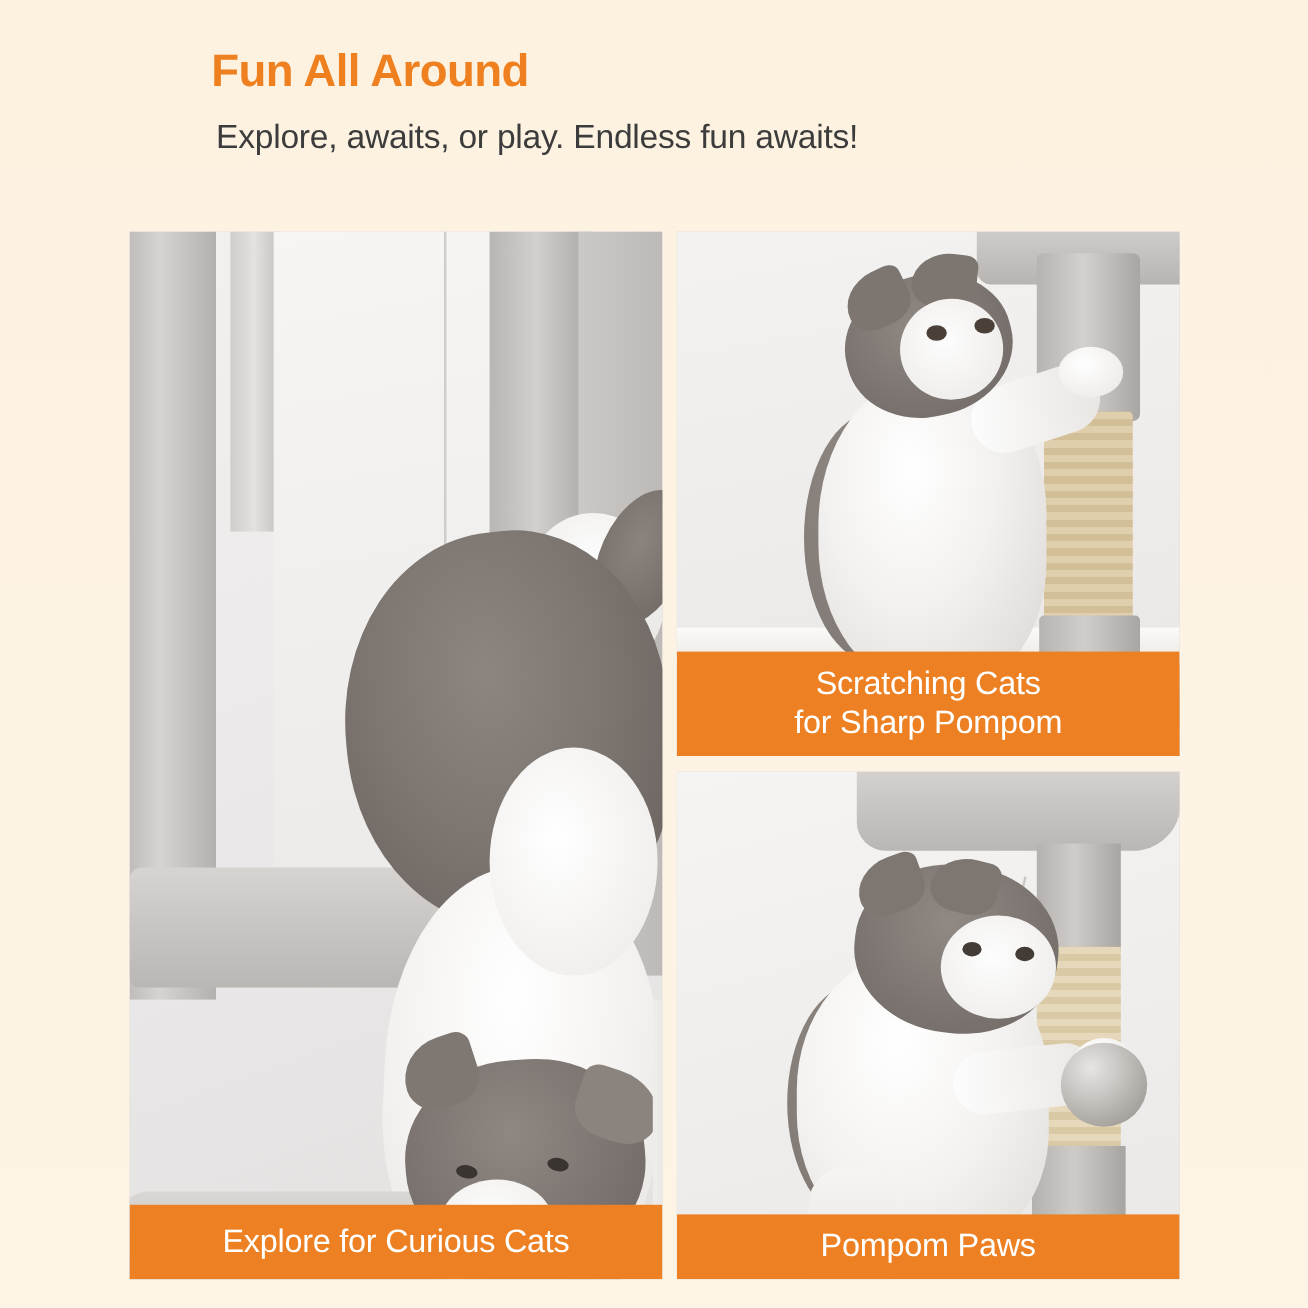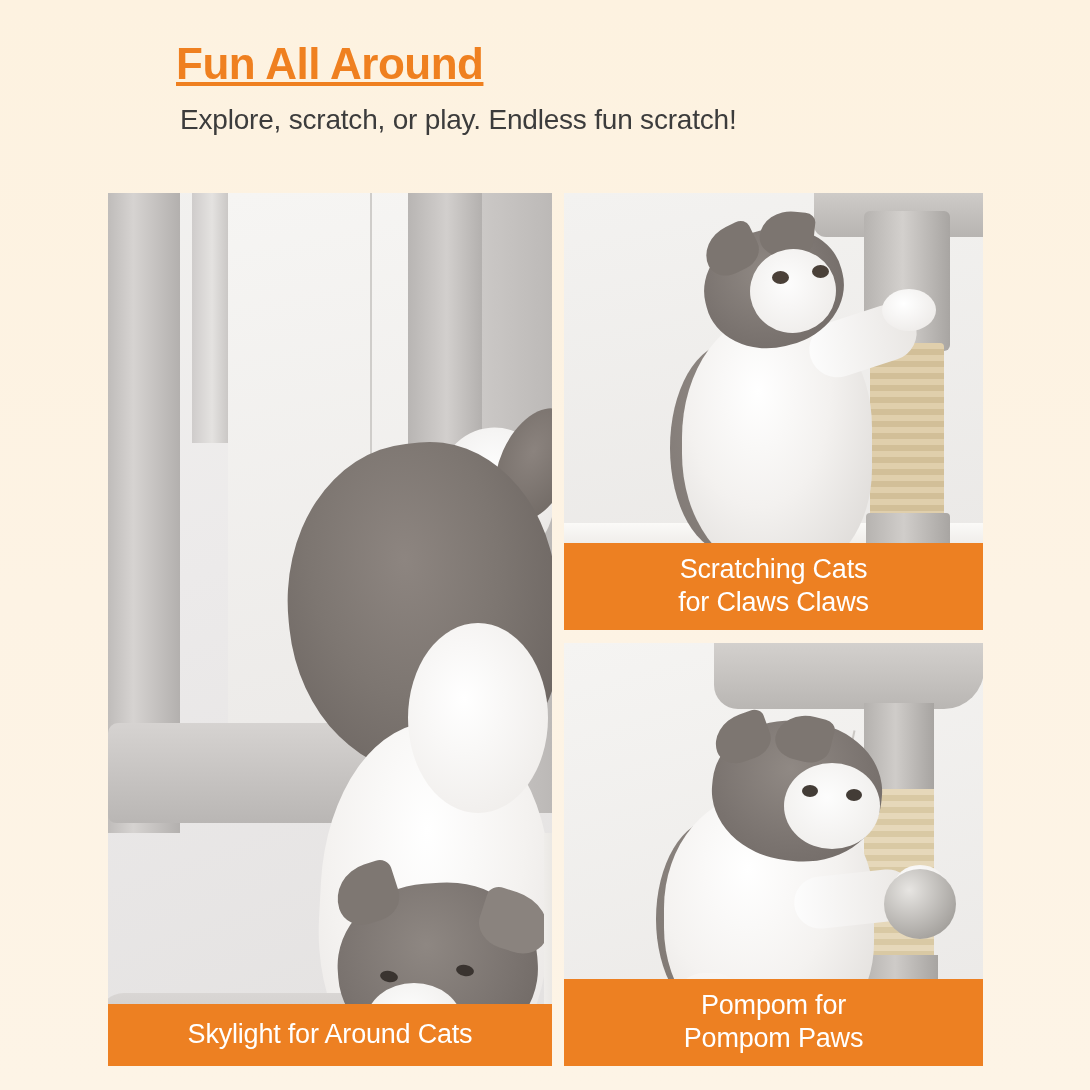--- a/index.html
+++ b/index.html
@@ -25,27 +25,26 @@
   .header {
     position: absolute;
     left: 0;
     top: 40px;
     width: 1090px;
     text-align: left;
     padding-left: 176px;
     box-sizing: border-box;
   }
   .headline {
-    font-size: 44px;
+    font-size: 38px;
     font-weight: bold;
     color: #ef8020;
     letter-spacing: -0.5px;
     line-height: 1.1;
     margin: 0;
-    text-decoration: underline;
   }
   .subhead {
     margin: 16px 0 0 4px;
     font-size: 28px;
     color: #3c3c3c;
     font-weight: 400;
     letter-spacing: -0.2px;
   }
 
   
@@ -447,21 +446,21 @@
     background: linear-gradient(180deg,#f7f5f3,#e2dfdc);
   }
 </style>
 </head>
 <body>
 
 <div class="page">
 
   <div class="header">
     <h1 class="headline">Fun All Around</h1>
-    <div class="subhead">Explore, scratch, or play. Endless fun scratch!</div>
+    <div class="subhead">Explore, awaits, or play. Endless fun awaits!</div>
   </div>
 
   <div class="grid">
 
     <div class="tile tile-left">
       <div class="wall"></div>
       <div class="l-postA"></div>
       <div class="l-postB"></div>
       <div class="l-wallpanel"></div>
       <div class="l-postC"></div>
@@ -480,21 +479,21 @@
       <div class="l-ear-r"></div>
       <div class="l-muzzle"></div>
       <div class="l-eye a"></div>
       <div class="l-eye b"></div>
 
       <div class="l-paw p2"></div>
 
       <div class="l-trim"></div>
 
       <div class="caption">
-        <span>Skylight for Around Cats</span>
+        <span>Explore for Curious Cats</span>
       </div>
     </div>
 
     <div class="tile tile-tr">
       <div class="tr-wall"></div>
       <div class="tr-baseboard"></div>
       <div class="tr-floor"></div>
       <div class="tr-shelf-top"></div>
       <div class="tr-post-grey"></div>
       <div class="tr-post-sisal"></div>
@@ -505,21 +504,21 @@
       <div class="tr-arm"></div>
       <div class="tr-paw"></div>
       <div class="tr-cat-head"></div>
       <div class="tr-ear a"></div>
       <div class="tr-ear b"></div>
       <div class="tr-cat-face"></div>
       <div class="tr-eye a"></div>
       <div class="tr-eye b"></div>
       <div class="caption two-line">
         <span>Scratching Cats</span>
-        <span>for Claws Claws</span>
+        <span>for Sharp Pompom</span>
       </div>
     </div>
 
     <div class="tile tile-br">
       <div class="br-wall"></div>
       <div class="br-shelf-top"></div>
       <div class="br-post-grey"></div>
       <div class="br-post-sisal"></div>
       <div class="br-post-grey2"></div>
       <div class="br-string"></div>
@@ -529,19 +528,18 @@
       <div class="br-cat-head"></div>
       <div class="br-ear a"></div>
       <div class="br-ear b"></div>
       <div class="br-cat-face"></div>
       <div class="br-eye a"></div>
       <div class="br-eye b"></div>
       <div class="br-arm"></div>
       <div class="br-paw"></div>
       <div class="br-pom"></div>
       <div class="caption two-line">
-        <span>Pompom for</span>
         <span>Pompom Paws</span>
       </div>
     </div>
 
   </div>
 </div>
 
 </body></html>

